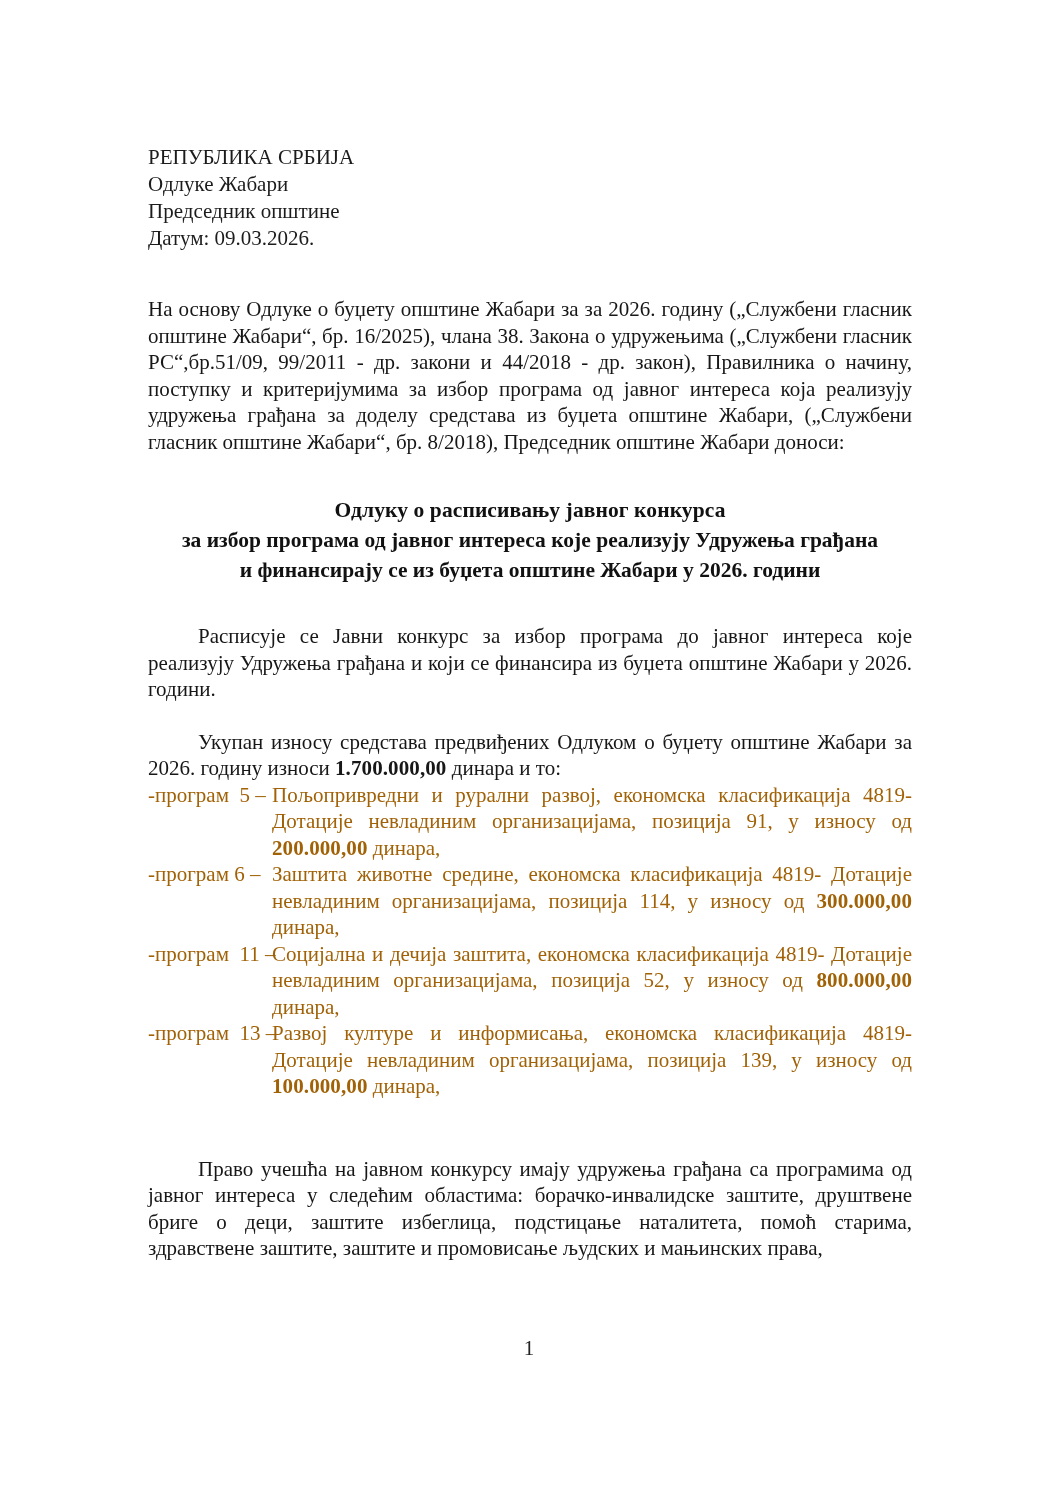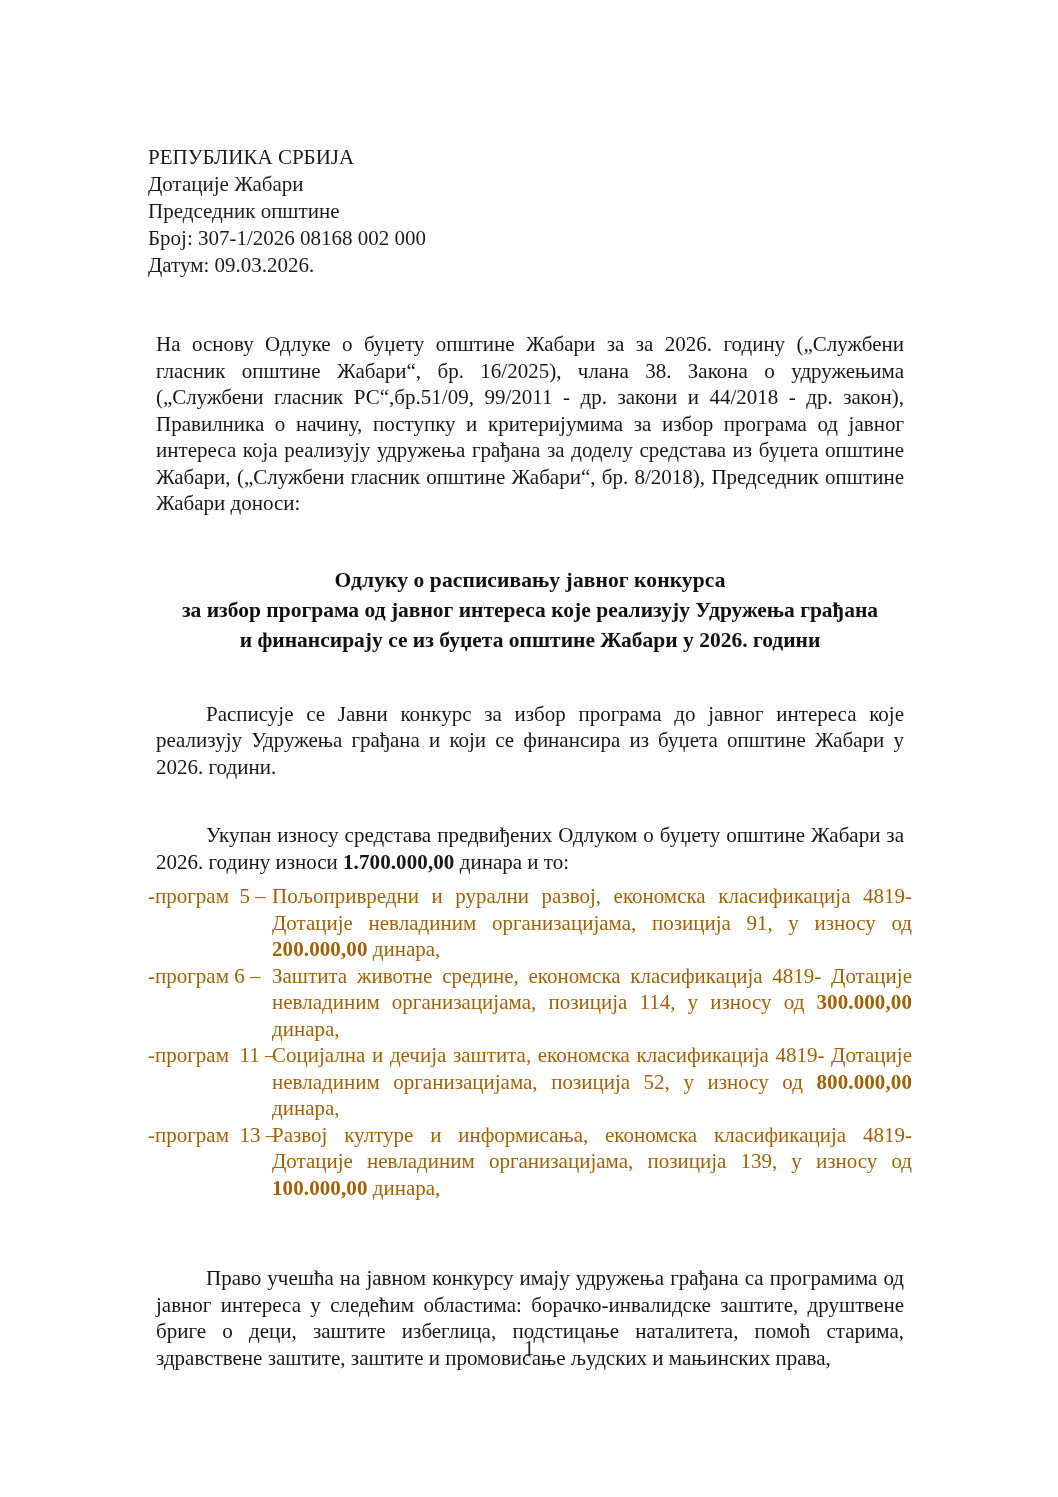--- a/index.html
+++ b/index.html
@@ -34,21 +34,21 @@
     color: #1c1c1c;
   }
   .letterhead div {
     white-space: pre;
   }
   p.just {
     text-align: justify;
     text-justify: inter-word;
     font-size: 21px;
     line-height: 26.5px;
-    margin: 8px;
+    margin: 0;
     color: #171717;
     -webkit-hyphens: none;
     hyphens: none;
   }
   p.indent {
     text-indent: 50px;
   }
   .gap-1 { height: 44px; }
   .gap-2 { height: 40px; }
   .gap-3 { height: 38px; }
@@ -103,23 +103,22 @@
 </style>
 </head>
 <body>
 
 <div class="page">
 
   <div class="content">
 
     <div class="letterhead">
       <div>РЕПУБЛИКА СРБИЈА</div>
-      <div>Дотације Жабари</div>
+      <div>Одлуке Жабари</div>
       <div>Председник општине</div>
-      <div>Број: 307-1/2026 08168 002 000</div>
       <div>Датум: 09.03.2026.</div>
     </div>
 
     <div class="gap-1"></div>
 
     <p class="just">На основу Одлуке о буџету општине Жабари за за 2026. годину („Службени гласник општине Жабари“, бр. 16/2025), члана 38. Закона о удружењима („Службени гласник РС“,бр.51/09, 99/2011 - др. закони и 44/2018 - др. закон), Правилника о начину, поступку и критеријумима за избор програма од јавног интереса која реализују удружења грађана за доделу средстава из буџета општине Жабари, („Службени гласник општине Жабари“, бр. 8/2018), Председник општине Жабари доноси:</p>
 
     <div class="gap-2"></div>
 
     <div class="title-block">

